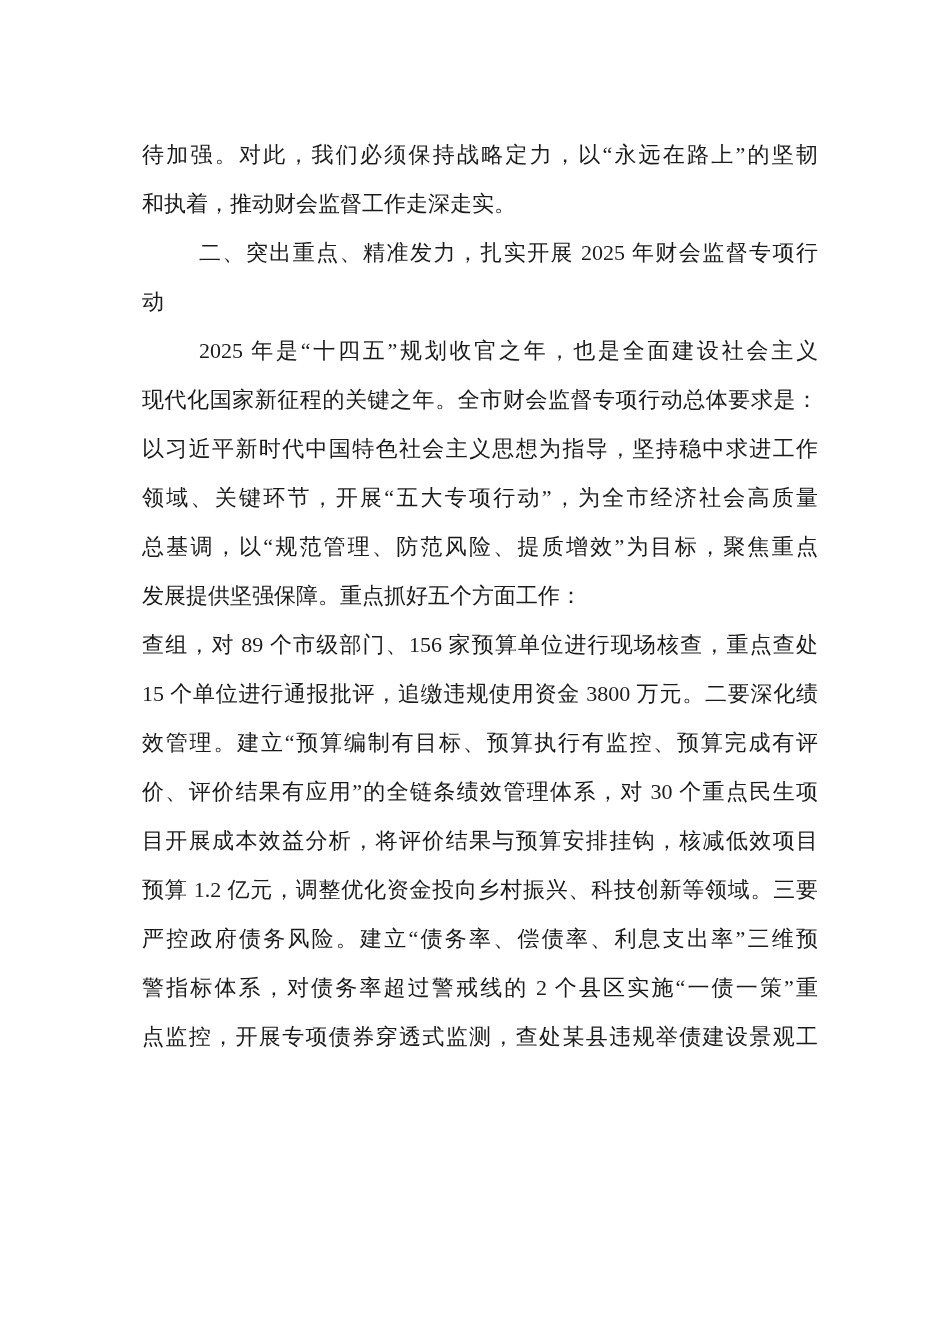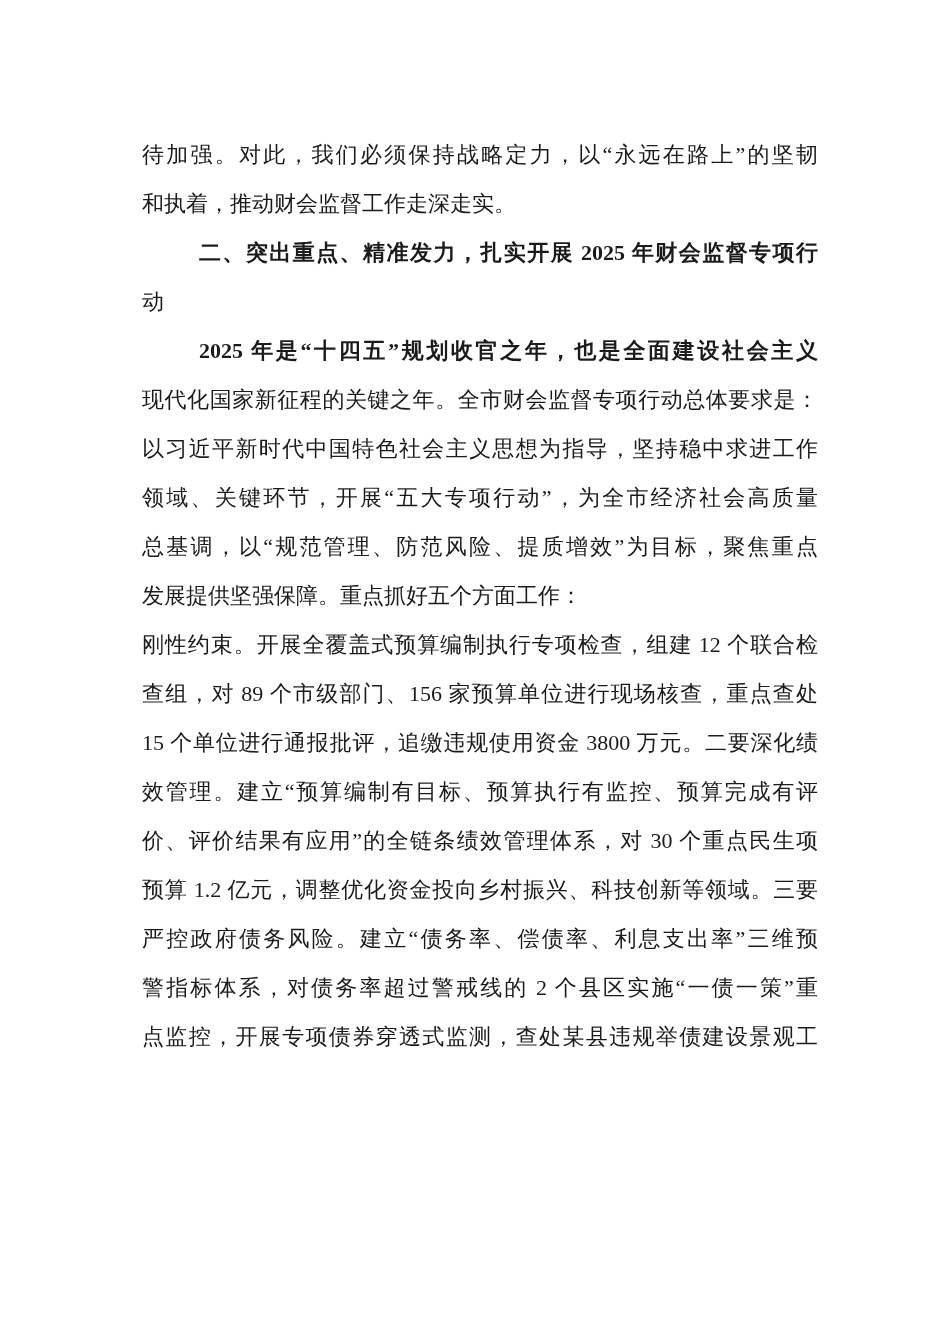--- a/index.html
+++ b/index.html
@@ -30,21 +30,20 @@
   .line {
     height: 49px;
     line-height: 49px;
     text-align: justify;
     text-align-last: justify;
     text-justify: inter-ideograph;
     overflow: visible;
   }
   .line.indent {
     padding-left: 57px;
-    font-weight: bold;
   }
   .line.last {
     text-align-last: left;
   }
   .line.gap {
     margin-top: 12px;
   }
 </style>
 </head>
 <body>
@@ -55,23 +54,23 @@
   <div class="line">待加强。对此，我们必须保持战略定力，以“永远在路上”的坚韧</div>
       <div class="line last">和执着，推动财会监督工作走深走实。</div>
       <div class="line indent">二、突出重点、精准发力，扎实开展 2025 年财会监督专项行</div>
       <div class="line last">动</div>
       <div class="line indent">2025 年是“十四五”规划收官之年，也是全面建设社会主义</div>
       <div class="line">现代化国家新征程的关键之年。全市财会监督专项行动总体要求是：</div>
       <div class="line">以习近平新时代中国特色社会主义思想为指导，坚持稳中求进工作</div>
       <div class="line">领域、关键环节，开展“五大专项行动”，为全市经济社会高质量</div>
       <div class="line">总基调，以“规范管理、防范风险、提质增效”为目标，聚焦重点</div>
       <div class="line last">发展提供坚强保障。重点抓好五个方面工作：</div>
-      <div class="line">刚性约束。开展全覆盖式预算编制执行专项检查，组建 12 个联合检</div>
       <div class="line">查组，对 89 个市级部门、156 家预算单位进行现场核查，重点查处</div>
       <div class="line">15 个单位进行通报批评，追缴违规使用资金 3800 万元。二要深化绩</div>
       <div class="line">效管理。建立“预算编制有目标、预算执行有监控、预算完成有评</div>
       <div class="line">价、评价结果有应用”的全链条绩效管理体系，对 30 个重点民生项</div>
+      <div class="line">目开展成本效益分析，将评价结果与预算安排挂钩，核减低效项目</div>
       <div class="line">预算 1.2 亿元，调整优化资金投向乡村振兴、科技创新等领域。三要</div>
       <div class="line">严控政府债务风险。建立“债务率、偿债率、利息支出率”三维预</div>
       <div class="line">警指标体系，对债务率超过警戒线的 2 个县区实施“一债一策”重</div>
       <div class="line">点监控，开展专项债券穿透式监测，查处某县违规举债建设景观工</div>
     </div>
 </div>
 
 </body></html>

